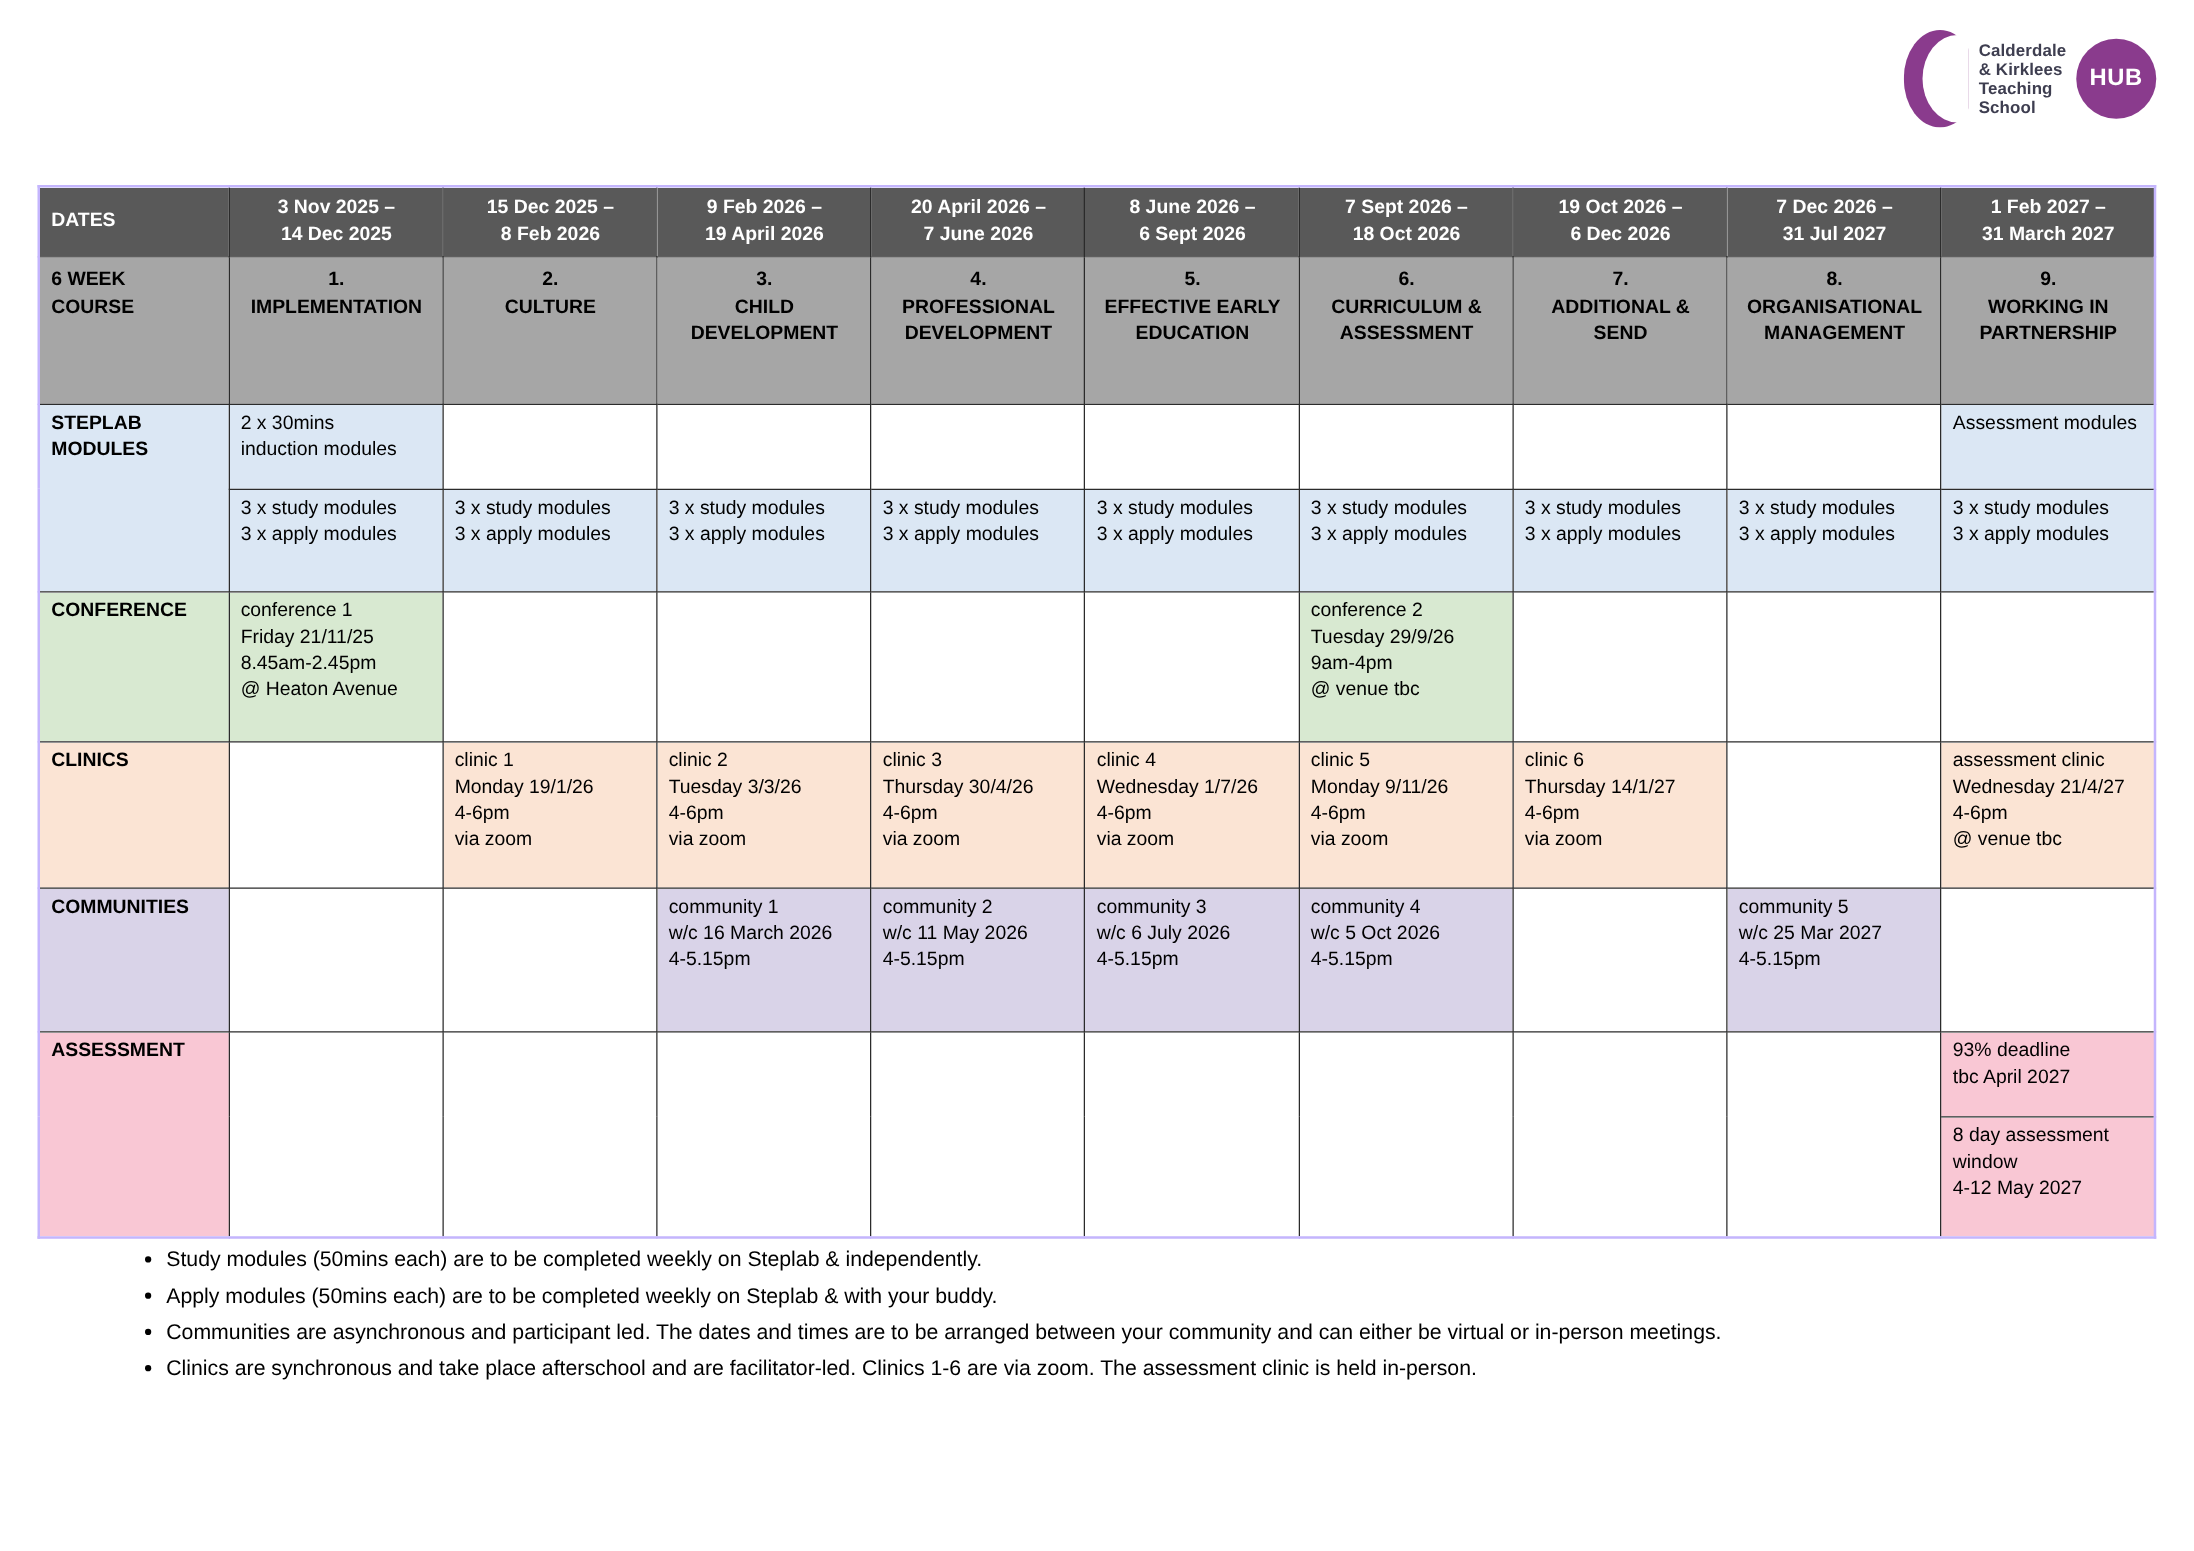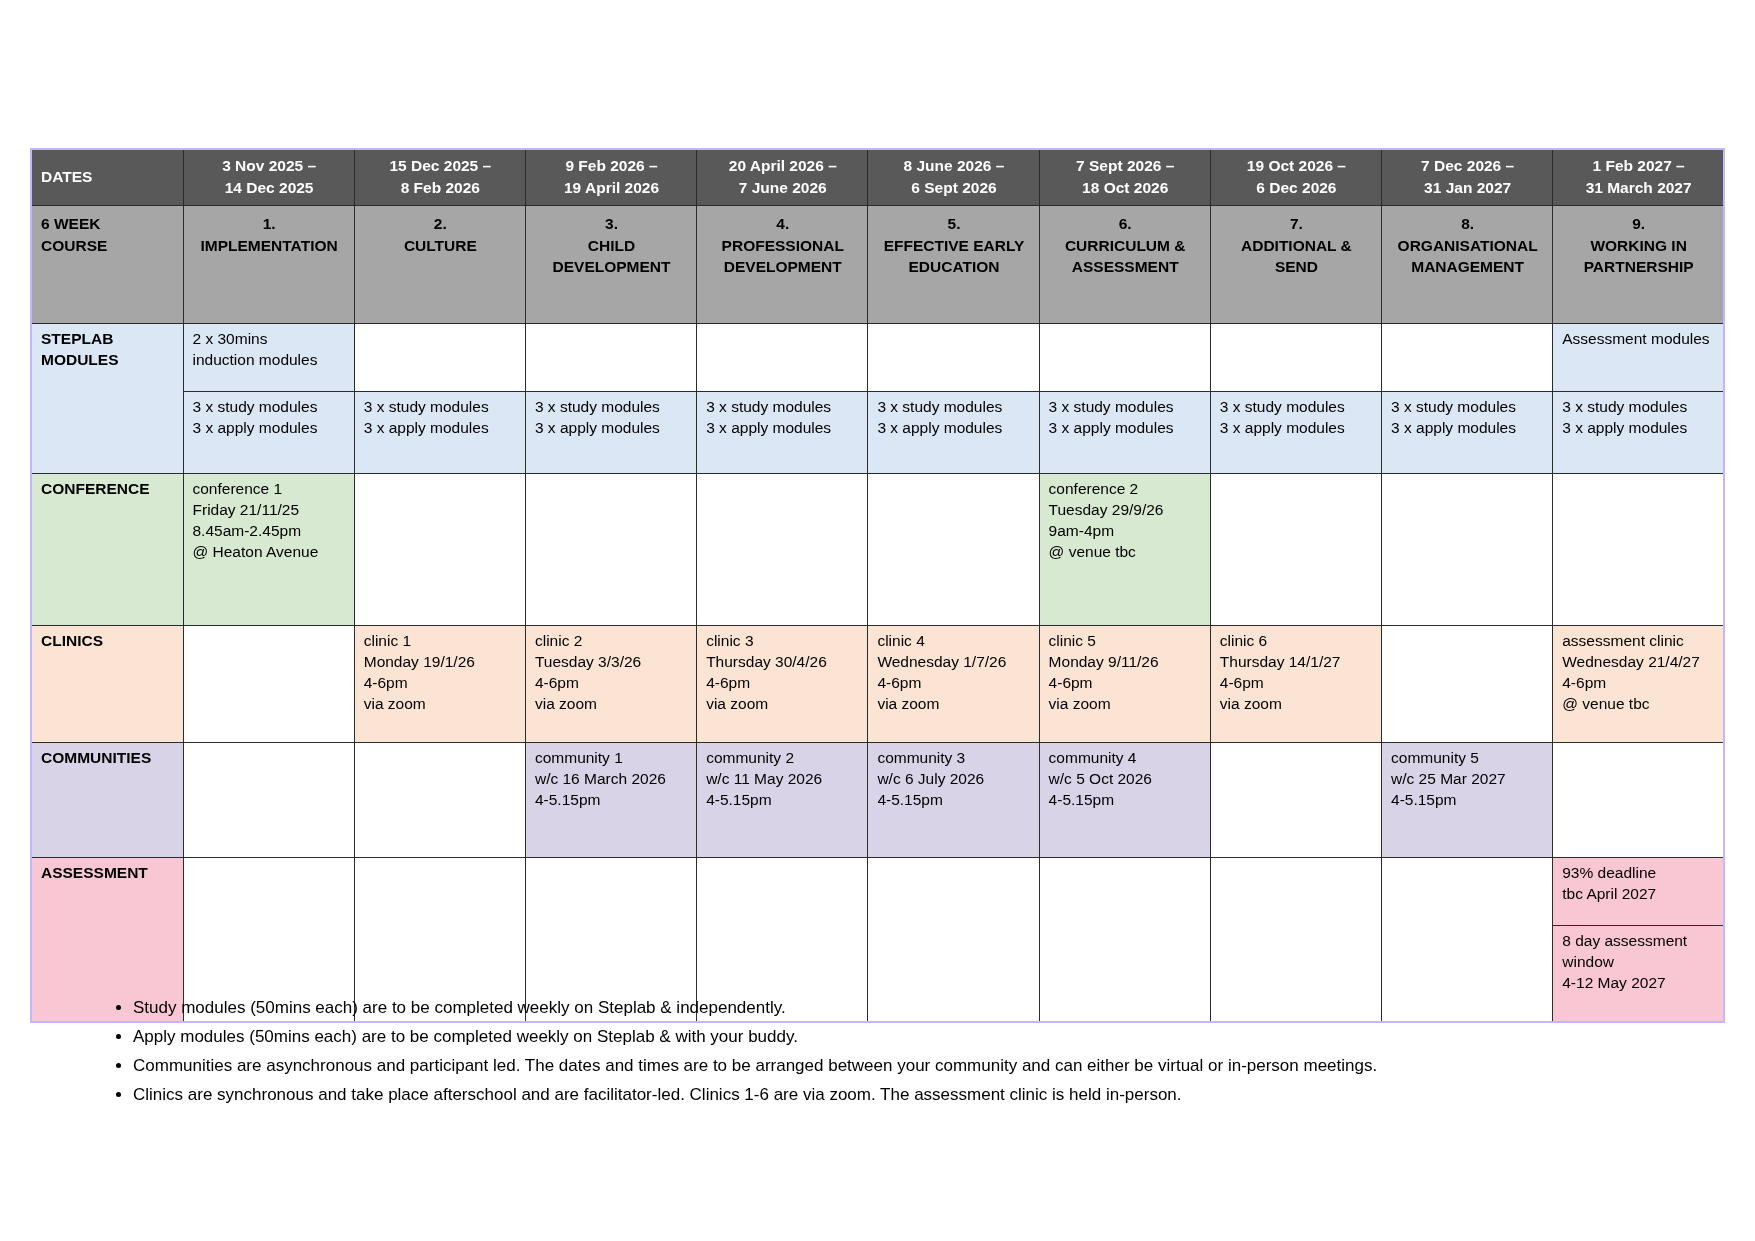--- a/index.html
+++ b/index.html
@@ -29,20 +29,30 @@
   
   .notes { position: absolute; left: 133px; top: 998px; width: 1520px; list-style: disc; }
   .notes li { font-size: 17px; color: #000; margin-bottom: 8.5px; line-height: 1.2; }
 </style>
 </head>
 <body>
 
 <div class="page">
 
 
+  <div class="logo">
+    <div class="crescent"></div>
+    <div class="logo-text">
+        <div class="cell-line">Calderdale</div>
+        <div class="cell-line">&amp; Kirklees</div>
+        <div class="cell-line">Teaching</div>
+        <div class="cell-line">School</div>
+      </div>
+    <div class="hub-badge">HUB</div>
+  </div>
 
   <table class="schedule">
     <colgroup>
         <col style="width: 152px;">
         <col>
         <col>
         <col>
         <col>
         <col>
         <col>
@@ -78,21 +88,21 @@
           <td>
             <div class="cell-line">7 Sept 2026 –</div>
             <div class="cell-line">18 Oct 2026</div>
           </td>
           <td>
             <div class="cell-line">19 Oct 2026 –</div>
             <div class="cell-line">6 Dec 2026</div>
           </td>
           <td>
             <div class="cell-line">7 Dec 2026 –</div>
-            <div class="cell-line">31 Jan 2027</div>
+            <div class="cell-line">31 Jul 2027</div>
           </td>
           <td>
             <div class="cell-line">1 Feb 2027 –</div>
             <div class="cell-line">31 March 2027</div>
           </td>
         </tr>
         <tr class="course" style="height: 118px;">
           <td class="label" rowspan="1">
             <div class="cell-line">6 WEEK</div>
             <div class="cell-line">COURSE</div>
@@ -192,21 +202,21 @@
           </td>
           <td style="background: rgb(219, 231, 244);">
             <div class="cell-line">3 x study modules</div>
             <div class="cell-line">3 x apply modules</div>
           </td>
           <td style="background: rgb(219, 231, 244);">
             <div class="cell-line">3 x study modules</div>
             <div class="cell-line">3 x apply modules</div>
           </td>
         </tr>
-        <tr class="body" style="height: 152px; margin-left: 42px;">
+        <tr class="body" style="height: 120px; margin-left: 42px;">
           <td class="label" rowspan="1" style="background: rgb(216, 233, 209);">
             <div class="cell-line">CONFERENCE</div>
           </td>
           <td style="background: rgb(216, 233, 209);">
             <div class="cell-line">conference 1</div>
             <div class="cell-line">Friday 21/11/25</div>
             <div class="cell-line">8.45am-2.45pm</div>
             <div class="cell-line">@ Heaton Avenue</div>
           </td>
           <td></td>

